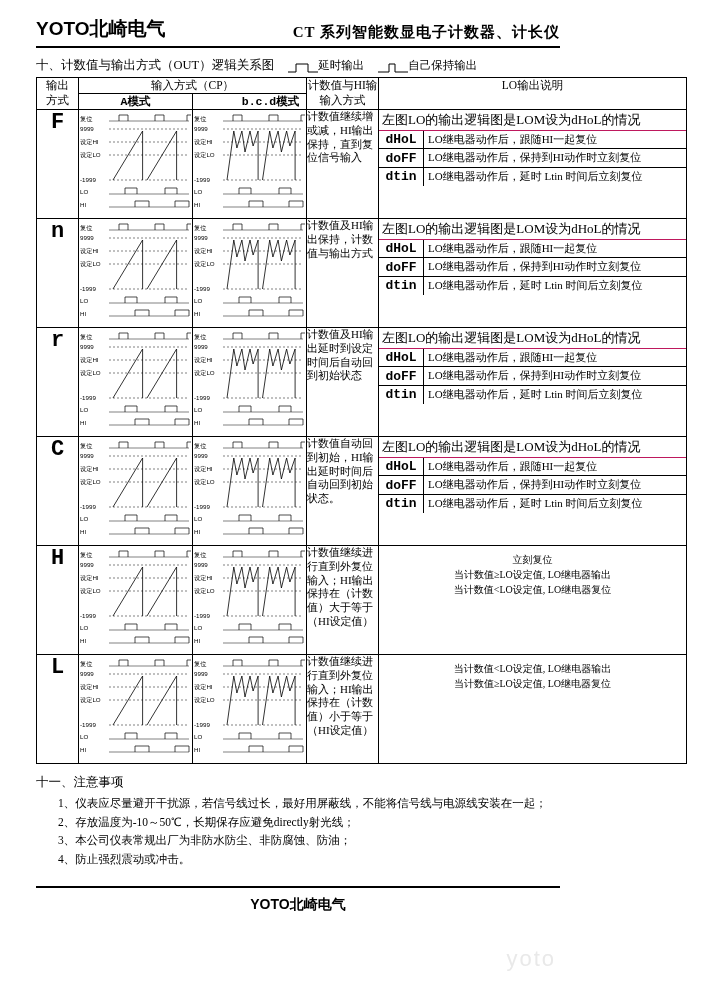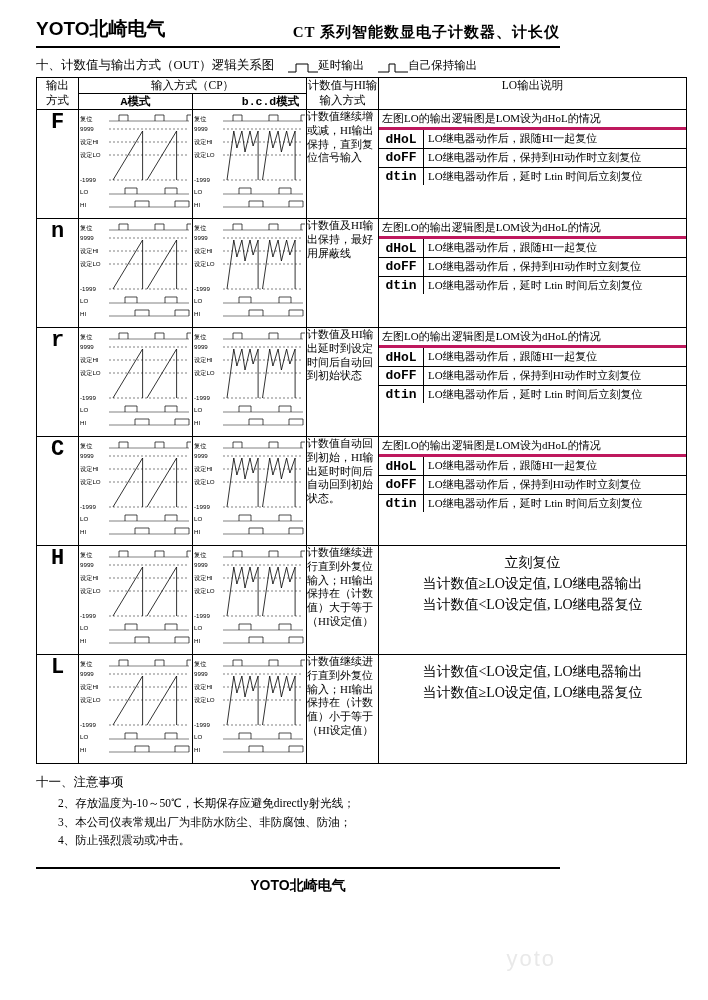--- a/index.html
+++ b/index.html
@@ -119,24 +119,24 @@
 
   
   .desc {
     font-size: 11px;
     line-height: 1.25;
     padding: 3px 3px 3px 4px;
   }
 
   
   .lo-top {
-    font-size: 11px;
+    font-size: 13px;
     padding: 2px 3px;
     line-height: 1.2;
-    border-bottom: 3px solid #be185d;
+    border-bottom: 1px solid #be185d;
   }
   .lo-row {
     display: flex;
     align-items: stretch;
     border-bottom: 1px solid #000;
   }
   .lo-row:last-child { border-bottom: none; }
   .lo-code {
     width: 44px;
     flex: 0 0 44px;
@@ -148,21 +148,21 @@
     font-size: 13px;
     font-weight: bold;
   }
   .lo-text {
     padding: 2px 4px;
     font-size: 11px;
     line-height: 1.25;
     flex: 1 1 auto;
   }
   .lo-simple {
-    font-size: 14px;
+    font-size: 10px;
     line-height: 1.5;
     padding: 6px 6px;
     text-align: center;
   }
   .lo-simple .ctr { text-align: center; }
 
   
   .notes-title {
     font-size: 12.5px;
     margin: 10px 0 4px 0;
@@ -383,21 +383,21 @@
                 <polyline points="69.5,70.0 76.7,21.0 79.9,38.0 85.1,21.0 88.4,42.0 93.6,21.0 96.9,36.0 102.1,21.0 102.1,70.0" fill="none" stroke="#000" stroke-width="0.8"></polyline>
                 <line x1="30" y1="84" x2="110" y2="84" stroke="#000" stroke-width="0.5"></line>
                 <path d="M46 84 L46 78 L58 78 L58 84" fill="none" stroke="#000" stroke-width="0.7"></path>
                 <path d="M86 84 L86 78 L98 78 L98 84" fill="none" stroke="#000" stroke-width="0.7"></path>
                 <line x1="30" y1="97" x2="110" y2="97" stroke="#000" stroke-width="0.5"></line>
                 <path d="M56 97 L56 91 L70 91 L70 97" fill="none" stroke="#000" stroke-width="0.7"></path>
                 <path d="M96 97 L96 91 L110 91 L110 97" fill="none" stroke="#000" stroke-width="0.7"></path>
               </svg>
             </div>
           </td>
-      <td class="desc">计数值及HI输出保持，最好用屏蔽线</td>
+      <td class="desc">计数值及HI输出保持，计数值与输出方式</td>
       <td>
         <div class="lo-top">左图LO的输出逻辑图是LOM设为dHoL的情况</div>
         <div class="lo-row">
           <div class="lo-code">dHoL</div>
           <div class="lo-text">LO继电器动作后，跟随HI一起复位</div>
         </div>
         <div class="lo-row">
           <div class="lo-code">doFF</div>
           <div class="lo-text">LO继电器动作后，保持到HI动作时立刻复位</div>
         </div>
@@ -699,20 +699,21 @@
         <div class="lo-simple">
           <div class="ctr">当计数值&lt;LO设定值, LO继电器输出</div>
           <div class="ctr">当计数值≥LO设定值, LO继电器复位</div>
         </div>
       </td>
     </tr>
   </tbody>
     </table>
 
   <div class="notes-title">十一、注意事项</div>
+  <div class="note">1、仪表应尽量避开干扰源，若信号线过长，最好用屏蔽线，不能将信号线与电源线安装在一起；</div>
   <div class="note">2、存放温度为-10～50℃，长期保存应避免directly射光线；</div>
   <div class="note">3、本公司仪表常规出厂为非防水防尘、非防腐蚀、防油；</div>
   <div class="note">4、防止强烈震动或冲击。</div>
 
   <div class="footer-rule"></div>
   <div class="footer">
     <span style="font-family:'Liberation Sans',sans-serif;">YOTO</span><span>北崎电气</span>
   </div>
 
   <div class="watermark">yoto</div>

